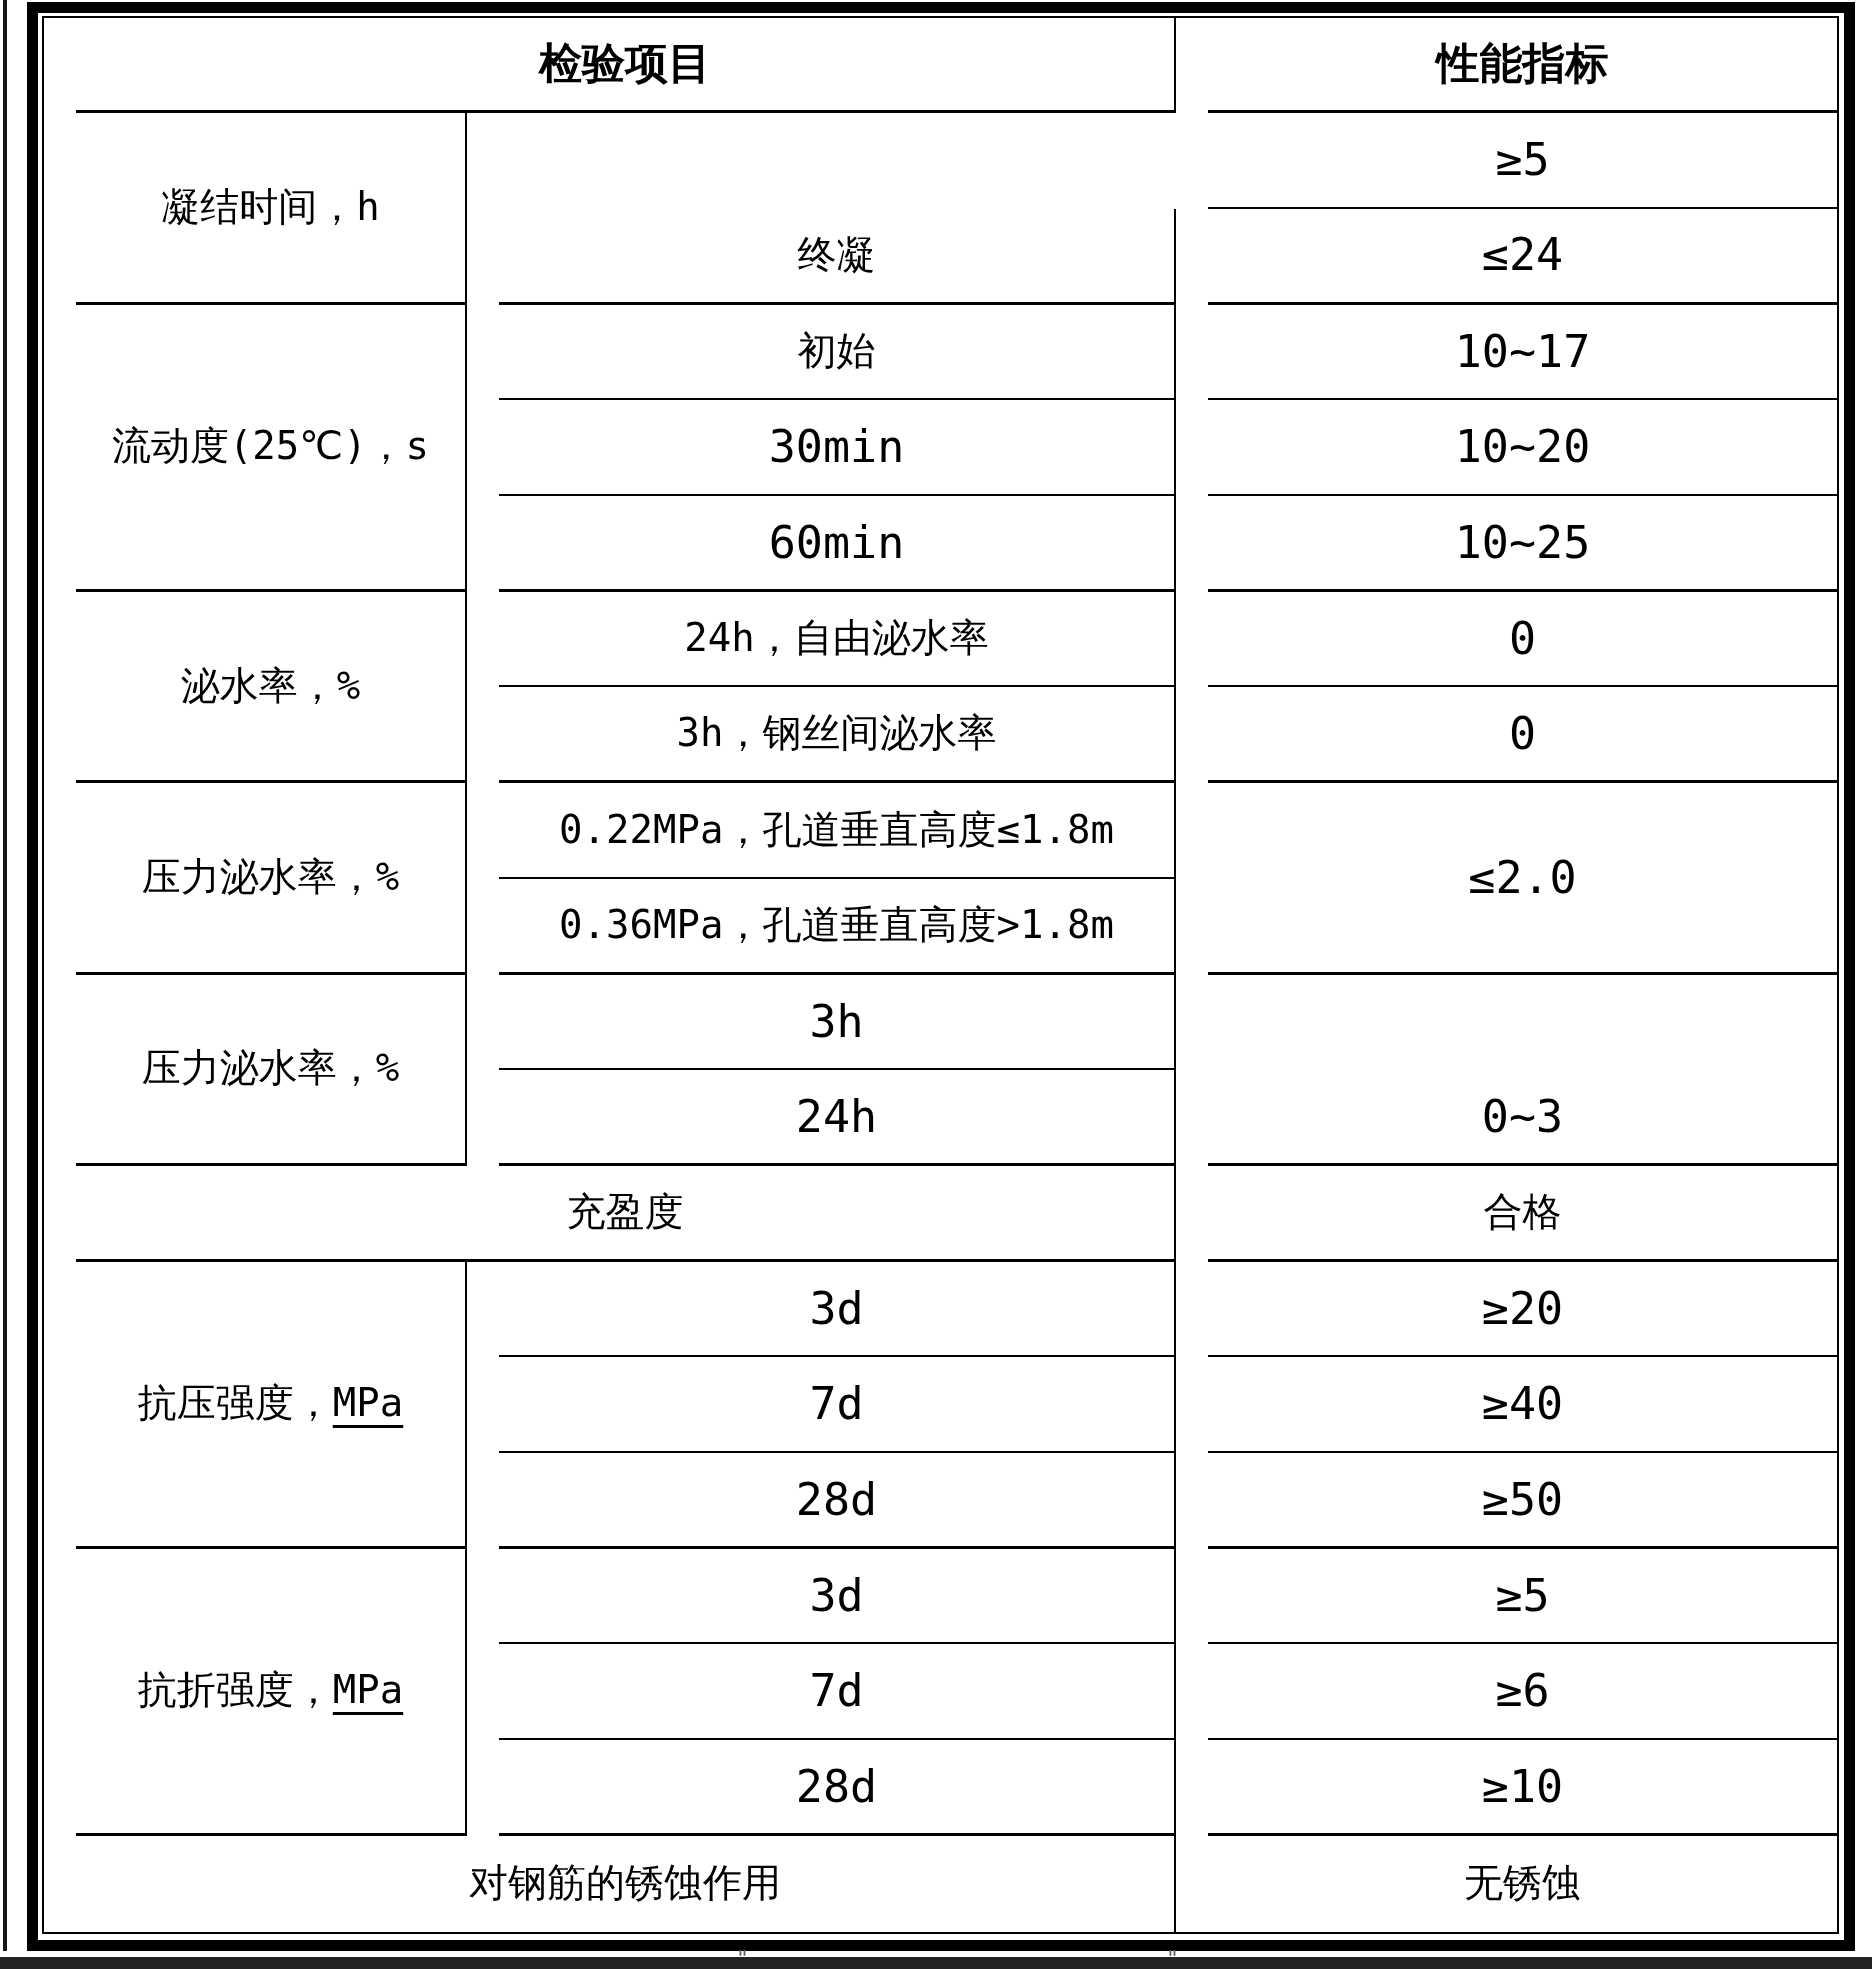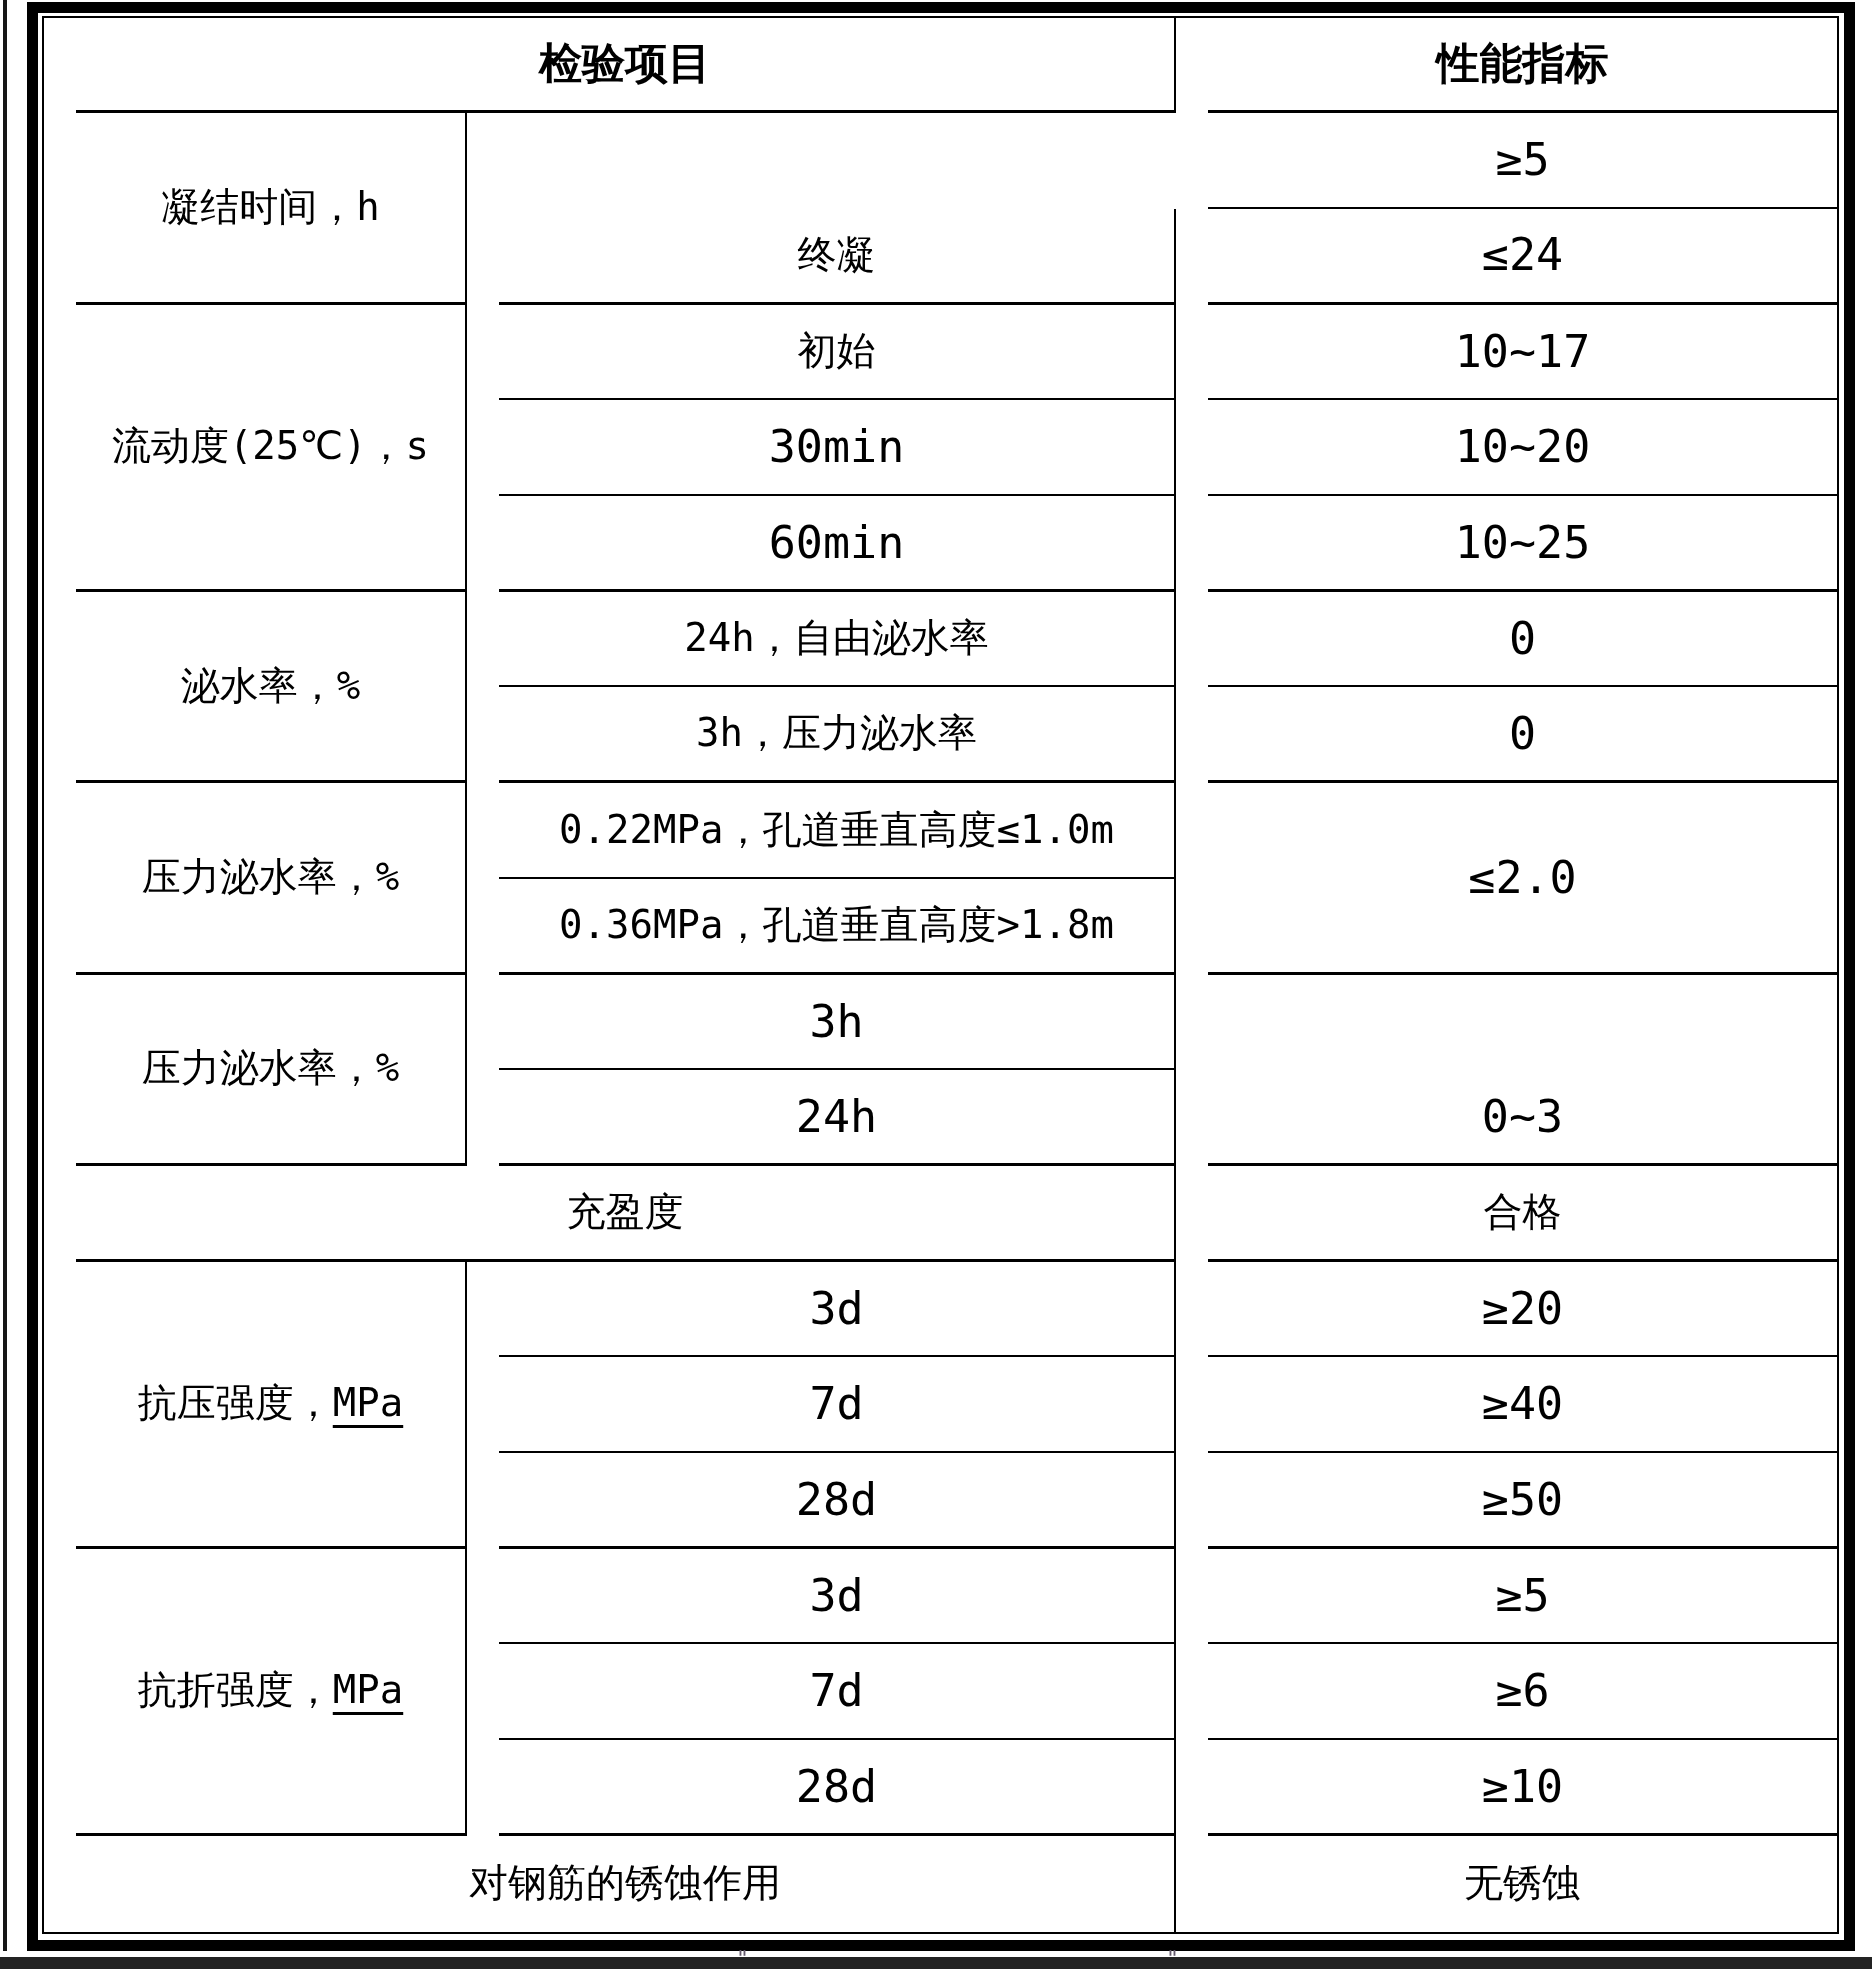--- a/index.html
+++ b/index.html
@@ -53,25 +53,25 @@
     <div class="c br bb" style="grid-column:2;grid-row:4">初始</div>
     <div class="c num bb" style="grid-column:3;grid-row:4">10~17</div>
     <div class="c num br bb" style="grid-column:2;grid-row:5">30min</div>
     <div class="c num bb" style="grid-column:3;grid-row:5">10~20</div>
     <div class="c num br bb4" style="grid-column:2;grid-row:6">60min</div>
     <div class="c num bb4" style="grid-column:3;grid-row:6">10~25</div>
 
     <div class="c br bb4" style="grid-column:1;grid-row:7/span 2">泌水率，%</div>
     <div class="c br bb" style="grid-column:2;grid-row:7">24h，自由泌水率</div>
     <div class="c num bb" style="grid-column:3;grid-row:7">0</div>
-    <div class="c br bb4" style="grid-column:2;grid-row:8">3h，压力泌水率</div>
+    <div class="c br bb4" style="grid-column:2;grid-row:8">3h，钢丝间泌水率</div>
     <div class="c num bb4" style="grid-column:3;grid-row:8">0</div>
 
     <div class="c br bb4" style="grid-column:1;grid-row:9/span 2">压力泌水率，%</div>
-    <div class="c br bb" style="grid-column:2;grid-row:9">0.22MPa，孔道垂直高度≤1.0m</div>
+    <div class="c br bb" style="grid-column:2;grid-row:9">0.22MPa，孔道垂直高度≤1.8m</div>
     <div class="c br bb4" style="grid-column:2;grid-row:10">0.36MPa，孔道垂直高度&gt;1.8m</div>
     <div class="c num bb4" style="grid-column:3;grid-row:9/span 2">≤2.0</div>
 
     <div class="c br bb4" style="grid-column:1;grid-row:11/span 2">压力泌水率，%</div>
     <div class="c num br bb" style="grid-column:2;grid-row:11">3h</div>
     <div class="c num br bb4" style="grid-column:2;grid-row:12">24h</div>
     <div class="c num bb4" style="grid-column:3;grid-row:12">0~3</div>
 
     <div class="c br bb4" style="grid-column:1/3;grid-row:13">充盈度</div>
     <div class="c bb4" style="grid-column:3;grid-row:13">合格</div>

